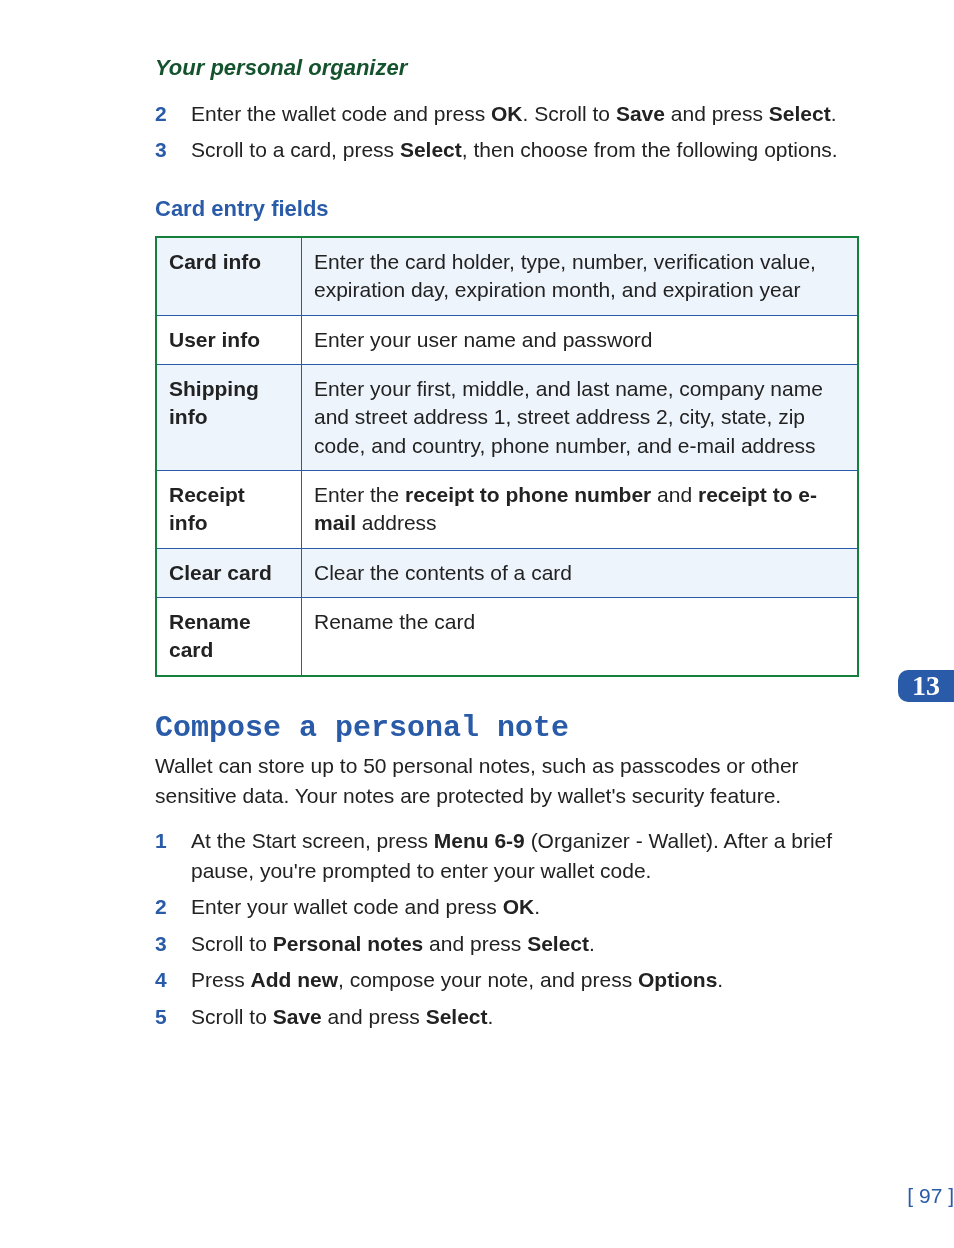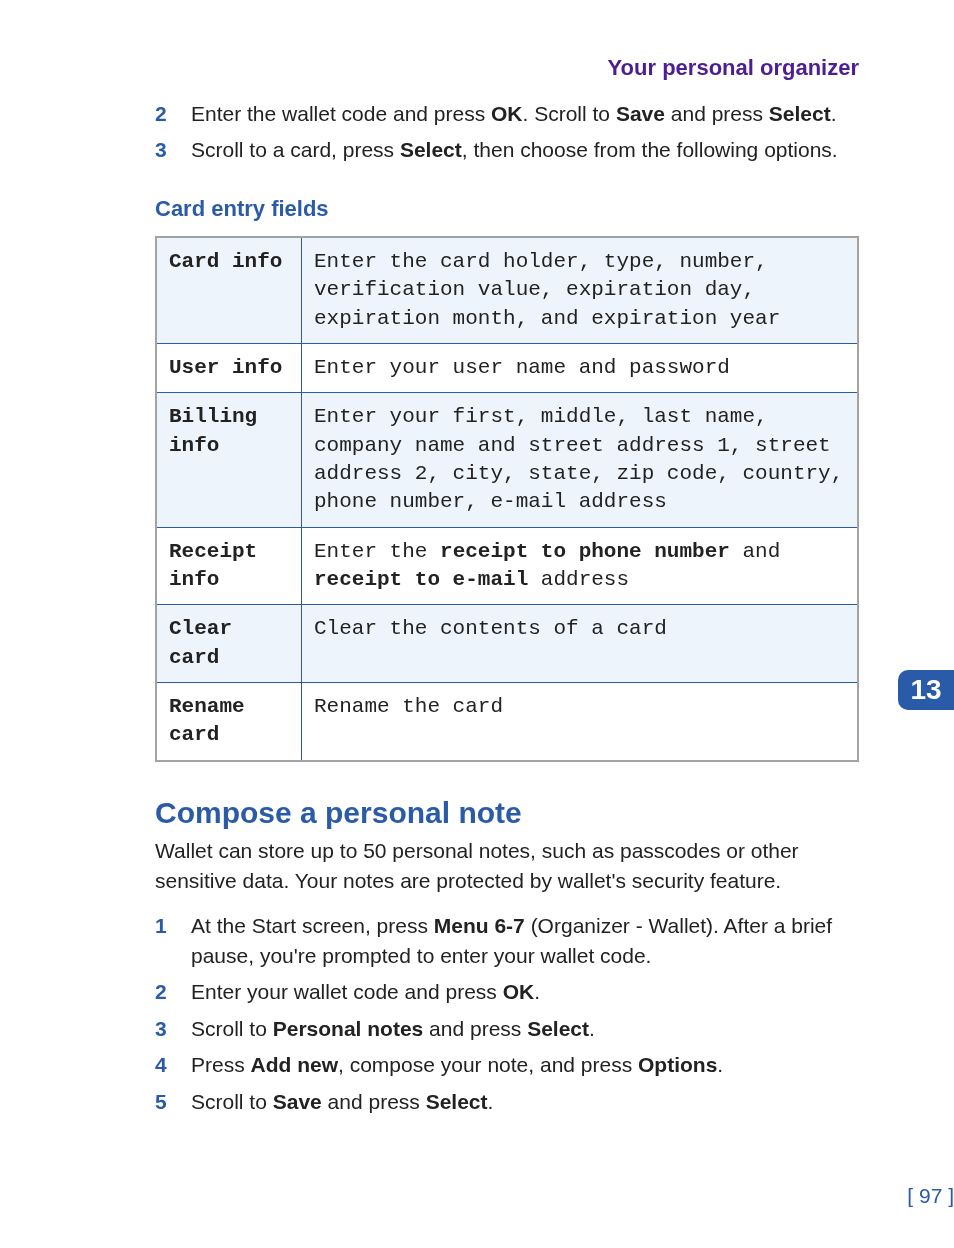--- a/index.html
+++ b/index.html
@@ -10,22 +10,22 @@
     font-family:"Trebuchet MS","Lucida Sans Unicode","Lucida Grande",sans-serif;
     color:#222;
     position:relative;
     box-sizing:border-box;
   }
   .page{
     padding:55px 95px 0 155px;
     box-sizing:border-box;
   }
   .header{
-    text-align:right;
-    color:#4c1d95;
+    color:#14532d;
+    font-style:italic;
     font-size:22px;
     font-weight:600;
     margin-bottom:18px;
   }
   .step{
     display:flex;
     align-items:flex-start;
     margin:6px 0;
     font-size:21px;
     line-height:1.45;
@@ -41,62 +41,63 @@
   .b{font-weight:700;}
   .sub-h{
     color:#2a5ba8;
     font-weight:700;
     font-size:22px;
     margin:30px 0 14px 0;
   }
   table.card{
     border-collapse:collapse;
     width:100%;
-    border:2px solid #a3a3a3;
+    border:2px solid #15803d;
     font-size:21px;
     line-height:1.35;
-    font-family:Liberation Mono, monospace;
   }
   table.card td{
     border:1px solid #2a5ba8;
     padding:10px 12px;
     vertical-align:top;
   }
   table.card td.lbl{
     font-weight:700;
     width:120px;
     background:#eef4fb;
   }
   table.card tr:nth-child(odd) td{background:#eef4fb;}
   table.card tr:nth-child(even) td{background:#ffffff;}
   h2.sec{
     color:#2a5ba8;
     font-size:30px;
     font-weight:700;
     margin:34px 0 6px 0;
+    font-family:Liberation Mono, monospace;
   }
   .para{
     font-size:21px;
     line-height:1.45;
     margin:0 0 14px 0;
   }
   .chapter-tab{
     position:absolute;
     right:0;
     top:670px;
     width:56px;
-    height:40px;
+    height:32px;
     background:#2a5ba8;
     color:#fff;
     font-size:28px;
     font-weight:700;
     display:flex;
     align-items:center;
     justify-content:center;
     border-radius:10px 0 0 10px;
+    font-family:Liberation Serif, serif;
   }
   .page-num{
     position:absolute;
     bottom:40px;
     left:0;
     width:100%;
     text-align:right;
     color:#2a5ba8;
     font-size:21px;
   }
@@ -124,22 +125,22 @@
     <tbody id="card-rows">
         <tr>
           <td class="lbl">Card info</td>
           <td>Enter the card holder, type, number, verification value, expiration day, expiration month, and expiration year</td>
         </tr>
         <tr>
           <td class="lbl">User info</td>
           <td>Enter your user name and password</td>
         </tr>
         <tr>
-          <td class="lbl">Billing info</td>
-          <td>Enter your first, middle, last name, company name and street address 1, street address 2, city, state, zip code, country, phone number, e-mail address</td>
+          <td class="lbl">Shipping info</td>
+          <td>Enter your first, middle, and last name, company name and street address 1, street address 2, city, state, zip code, and country, phone number, and e-mail address</td>
         </tr>
         <tr>
           <td class="lbl">Receipt info</td>
           <td>Enter the <span class="b">receipt to phone number</span> and <span class="b">receipt to e-mail</span> address</td>
         </tr>
         <tr>
           <td class="lbl">Clear card</td>
           <td>Clear the contents of a card</td>
         </tr>
         <tr>
@@ -148,21 +149,21 @@
         </tr>
       </tbody>
   </table>
 
   <h2 class="sec">Compose a personal note</h2>
   <p class="para">Wallet can store up to 50 personal notes, such as passcodes or other sensitive data. Your notes are protected by wallet's security feature.</p>
 
   <div id="section-steps">
       <div class="step">
         <div class="num">1</div>
-        <div class="txt">At the Start screen, press <span class="b">Menu 6-7</span> (Organizer - Wallet). After a brief pause, you're prompted to enter your wallet code.</div>
+        <div class="txt">At the Start screen, press <span class="b">Menu 6-9</span> (Organizer - Wallet). After a brief pause, you're prompted to enter your wallet code.</div>
       </div>
       <div class="step">
         <div class="num">2</div>
         <div class="txt">Enter your wallet code and press <span class="b">OK</span>.</div>
       </div>
       <div class="step">
         <div class="num">3</div>
         <div class="txt">Scroll to <span class="b">Personal notes</span> and press <span class="b">Select</span>.</div>
       </div>
       <div class="step">

